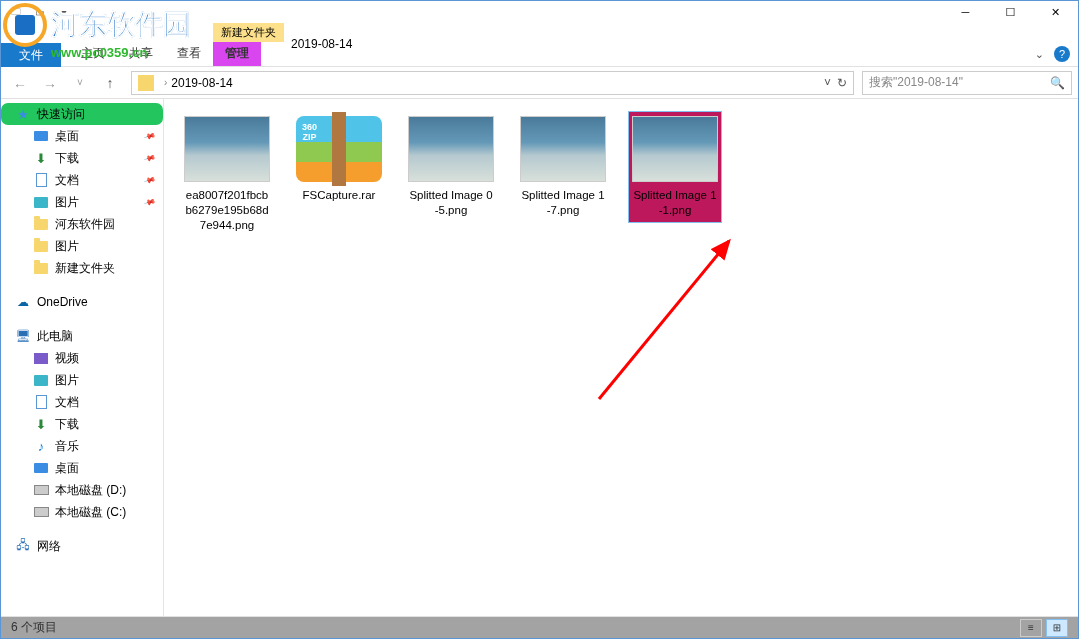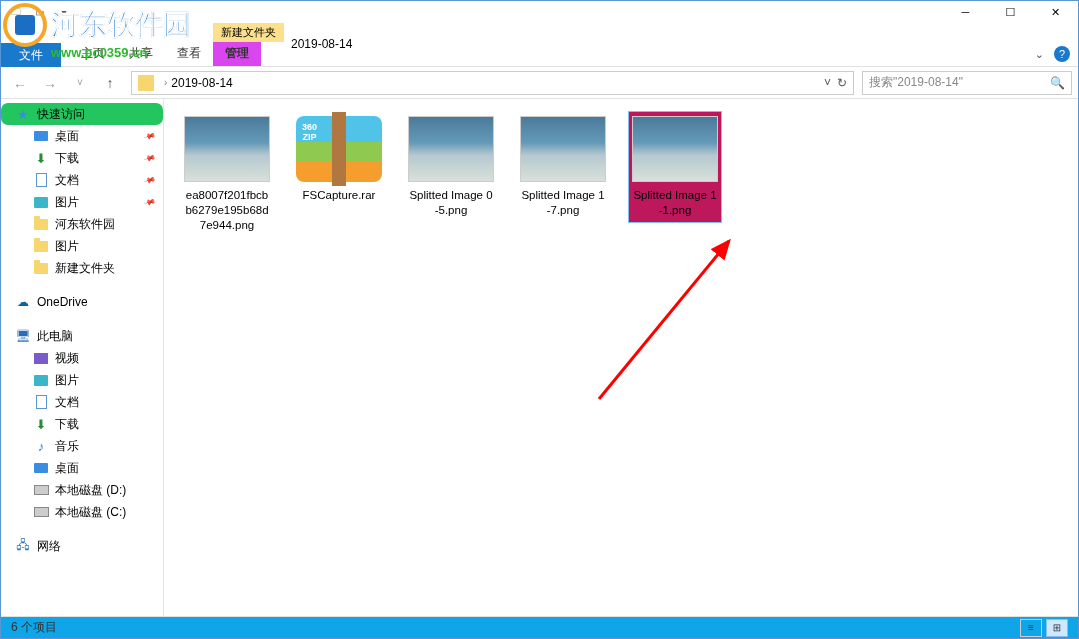--- a/index.html
+++ b/index.html
@@ -54,21 +54,21 @@
     .file-item.selected { border: 1px solid #83c0ef; background: #be185d; }
     .thumb { width: 86px; height: 66px; margin-bottom: 6px; display: flex; align-items: center; justify-content: center; position: relative; }
     .thumb.img { background: linear-gradient(180deg, #4a7a9a 0%, #6599b8 40%, #b5c9cf 60%, #d8e0da 100%); border: 1px solid #ccc; }
     .thumb.rar { background: linear-gradient(180deg, #4fc3e8 0%, #4fc3e8 40%, #8fc94f 40%, #8fc94f 70%, #f59e2e 70%); border-radius: 8px; position: relative; }
     .rar-belt { position: absolute; left: 50%; top: -4px; width: 14px; height: 74px; background: #b07740; transform: translateX(-50%); }
     .rar-zip { position: absolute; left: 6px; top: 6px; color: #fff; font-size: 9px; font-weight: bold; }
     .file-name { font-size: 11.5px; color: #000; line-height: 1.3; word-break: break-all; }
     
     .arrow-annotation { position: absolute; left: 425px; top: 130px; pointer-events: none; }
     
-    .status-bar { height: 22px; border-top: 1px solid #e1e1e1; display: flex; align-items: center; padding: 0 10px; font-size: 12px; color: #333; background: #0ea5e9; }
+    .status-bar { height: 22px; border-top: 1px solid #e1e1e1; display: flex; align-items: center; padding: 0 10px; font-size: 12px; color: #333; background: #a3a3a3; }
     .status-right { margin-left: auto; display: flex; gap: 4px; }
     .view-btn { width: 22px; height: 18px; border: 1px solid #ccc; display: flex; align-items: center; justify-content: center; font-size: 10px; }
     .view-btn.active { background: #cde8ff; border-color: #83c0ef; }
     
     .watermark { position: absolute; top: 2px; left: 2px; z-index: 100; pointer-events: none; }
     .wm-text { font-size: 28px; font-weight: bold; color: #1a6fc4; -webkit-text-stroke: 0.5px #fff; display: flex; align-items: center; }
     .wm-logo { width: 44px; height: 44px; border-radius: 50%; border: 4px solid #f7a728; position: relative; margin-right: 4px; display:inline-flex; align-items:center; justify-content:center; }
     .wm-logo::before { content:""; width:20px; height:20px; background:#1a6fc4; border-radius:3px; }
     .wm-url { font-size: 13px; color: #2eb82e; font-weight: bold; margin-top: -2px; margin-left: 48px; }
   </style>

